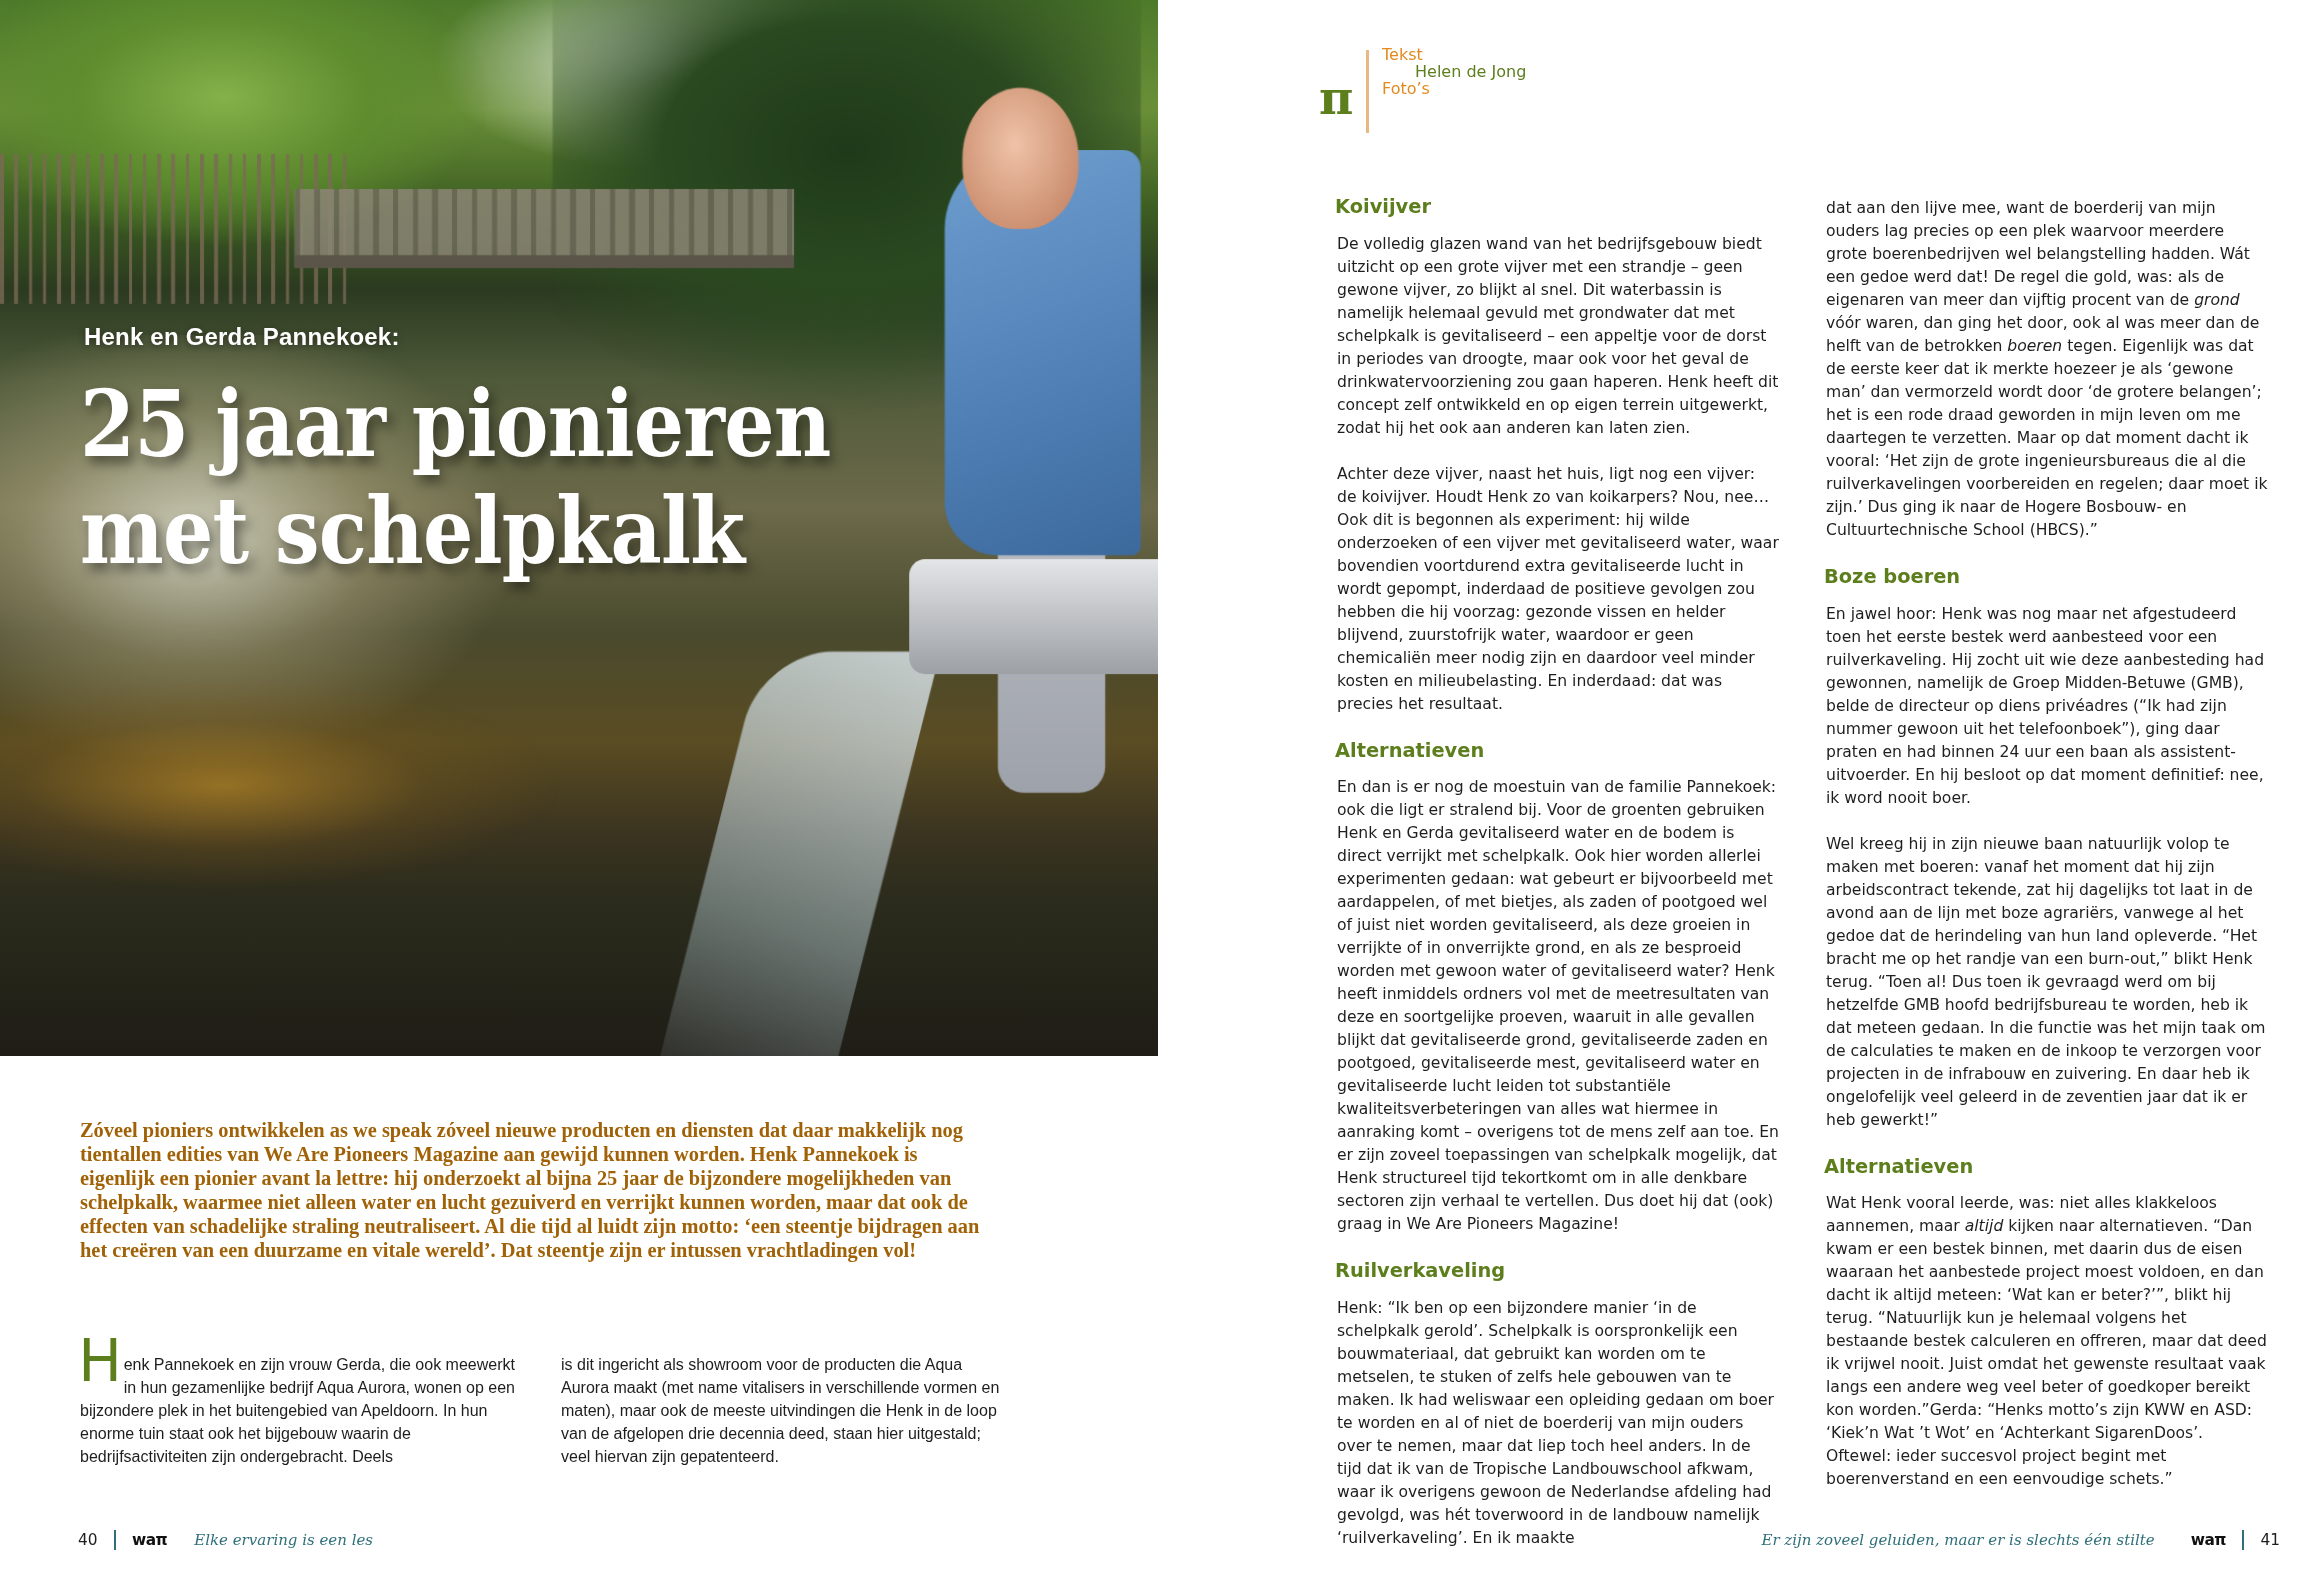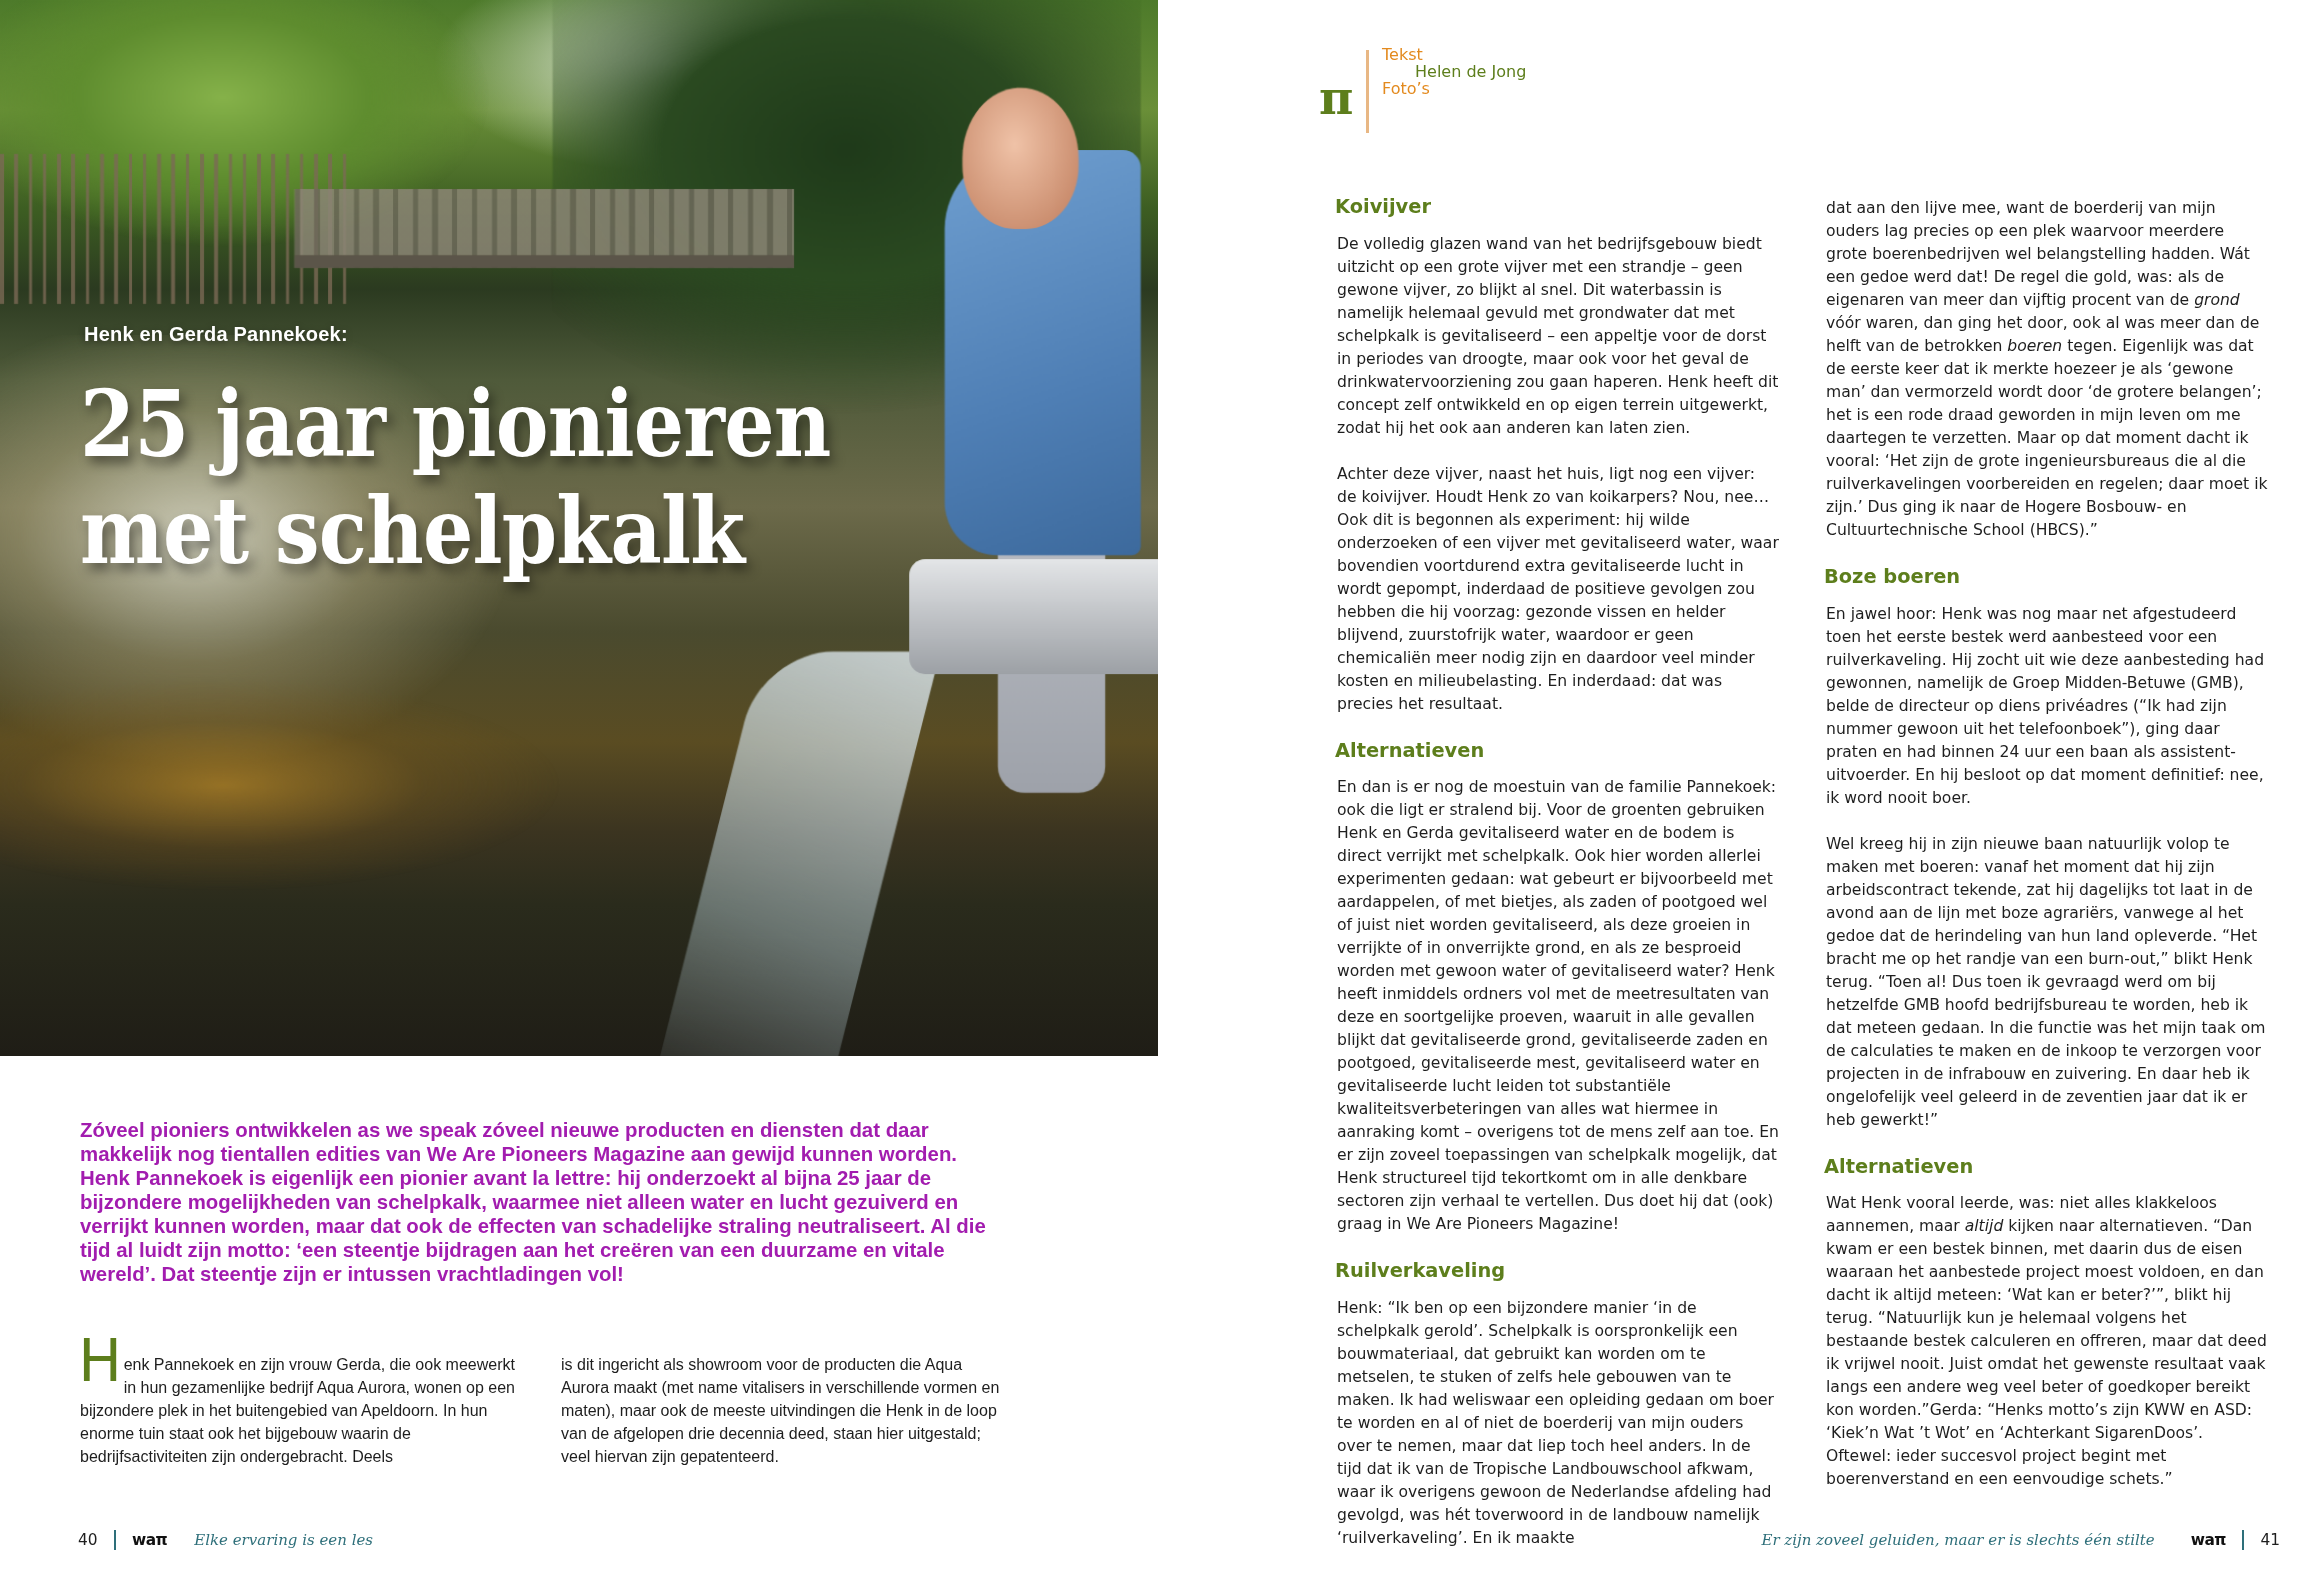--- a/index.html
+++ b/index.html
@@ -28,26 +28,26 @@
   .photo .man-head { position: absolute; left: 977px; top: 90px; width: 118px; height: 145px;
     background: radial-gradient(ellipse at 45% 40%, #f0c3a8, #c98b6c 80%); border-radius: 50% 50% 45% 45%; }
   .photo .man-legs { position: absolute; left: 1013px; top: 543px; width: 109px; height: 271px;
     background: linear-gradient(180deg, #b9bcc3, #9ea2aa); border-radius: 27px; }
   .photo .pipe-h { position: absolute; left: 923px; top: 574px; width: 407px; height: 118px;
     background: linear-gradient(180deg, #e4e6e8, #b9bcc0 60%, #9da1a6); border-radius: 16.3px 54px 54px 16.3px; }
   .photo .stream { position: absolute; left: 715px; top: 669px; width: 181px; height: 470px;
     background: linear-gradient(200deg, rgba(220,230,235,.85), rgba(170,190,195,.5) 60%, rgba(120,140,140,0)); transform: skewX(-14deg); border-radius: 72px 18px 0 0; }
   .photo-scale { position: absolute; left: 0; top: 0; width: 1176px; height: 1086px; transform: scale(0.985, 0.974); transform-origin: 0 0; }
 
-  .kicker { position: absolute; left: 84px; top: 323px; color: #ffffff; font-family: "Liberation Sans", sans-serif; font-weight: bold; font-size: 20px; letter-spacing: 0.2px; text-shadow: 0 1.8px 7.2px rgba(0,0,0,.45); }
+  .kicker { position: absolute; left: 84px; top: 323px; color: #ffffff; font-family: "Liberation Sans", sans-serif; font-weight: bold; font-size: 24px; letter-spacing: 0.2px; text-shadow: 0 1.8px 7.2px rgba(0,0,0,.45); }
   .headline { position: absolute; left: 80px; top: 371px; color: #ffffff; font-family: "DejaVu Serif", serif; font-weight: bold; font-size: 92px; line-height: 107px; letter-spacing: -0.9px; text-shadow: 5.4px 7.2px 12.7px rgba(0,0,0,.45); transform: scaleX(0.86); transform-origin: 0 0; margin: 0; }
   .headline span { display: block; }
 
   
-  .intro { position: absolute; left: 80px; top: 1118px; width: 914px; color: #a21caf; font-family: Liberation Sans, sans-serif; font-weight: bold; font-size: 20.4px; line-height: 24px; margin: 0; }
+  .intro { position: absolute; left: 80px; top: 1118px; width: 914px; color: #a16207; font-family: Liberation Serif, serif; font-weight: bold; font-size: 20.4px; line-height: 24px; margin: 0; }
   .body-left { position: absolute; top: 1335px; width: 443px; font-family: "Liberation Sans", sans-serif; font-size: 16px; line-height: 23px; color: #1e1e1e; margin: 0; }
   .col-l1 { left: 80px; }
   .col-l2 { left: 561px; top: 1335px; }
   .dropcap { float: left; font-family: "DejaVu Sans", sans-serif; font-size: 58px; line-height: 43px; color: #5d7e1c; margin: 1.8px 1.8px 0 -1.8px; padding-top: 3.6px; }
   .col-l1 p, .col-l2 p { margin: 0; }
 
   
   .byline { position: absolute; left: 1319px; top: 50px; }
   .pi-logo { position: absolute; left: 0; top: 23.5px; font-family: "DejaVu Serif", serif; font-weight: bold; font-size: 47px; color: #5d7e1c; line-height: 47px; }
   .byline-bar { position: absolute; left: 47px; top: 0; width: 2.7px; height: 83px; background: #e8b784; }

